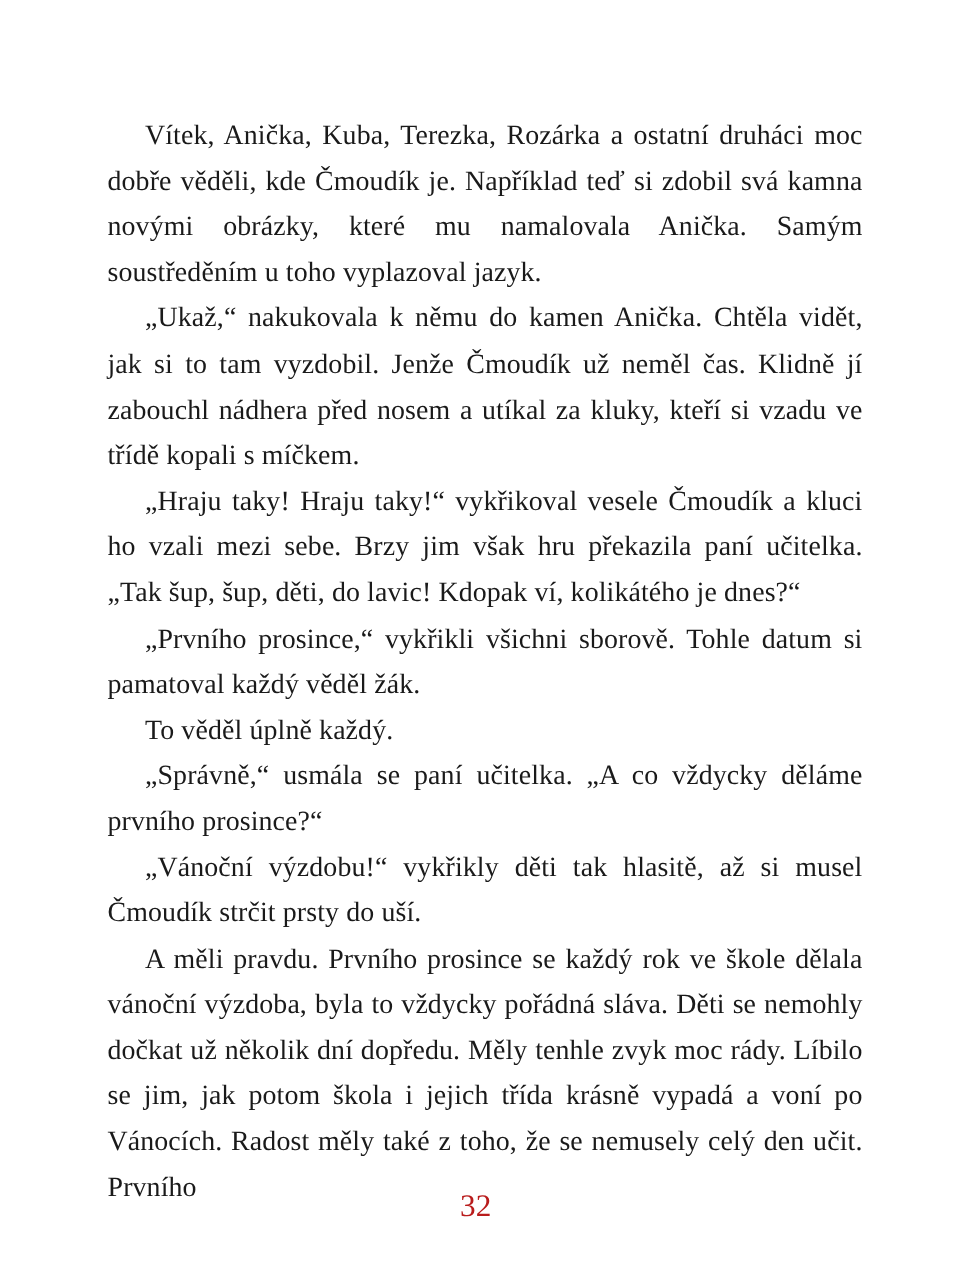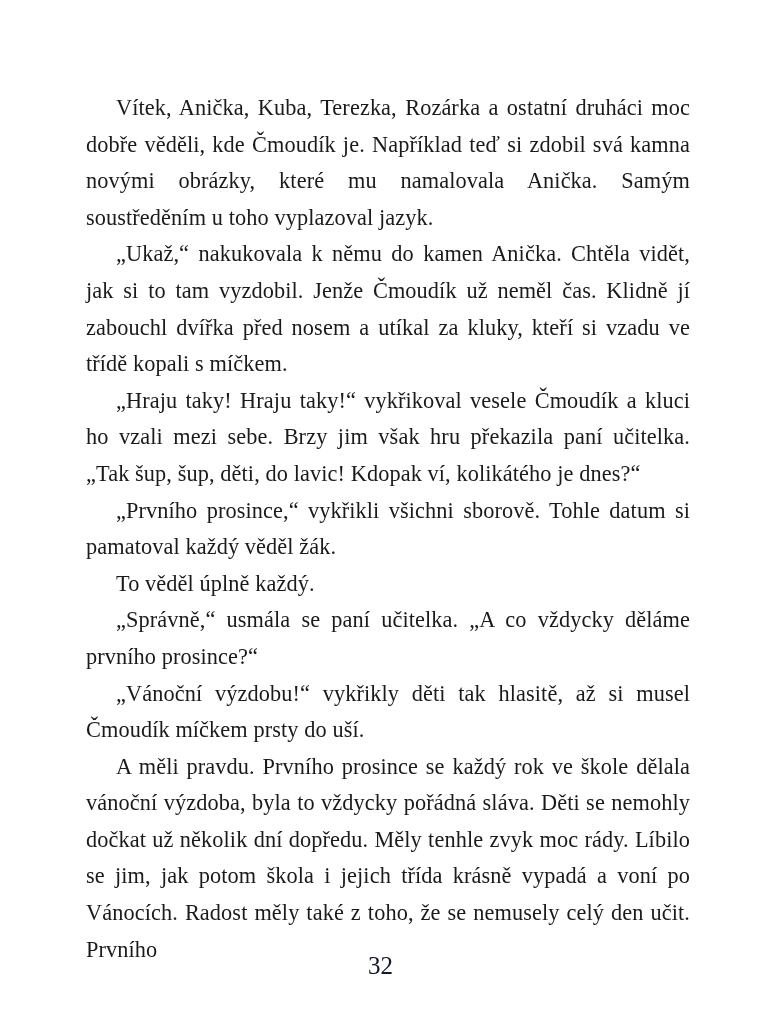--- a/index.html
+++ b/index.html
@@ -50,24 +50,24 @@
     font-family: "Liberation Serif", serif;
   }
 </style>
 </head>
 <body>
 
 <div class="page">
 
   <div class="text-block">
     <p class="para">Vítek, Anička, Kuba, Terezka, Rozárka a ostatní druháci moc dobře věděli, kde Čmoudík je. Například teď si zdobil svá kamna novými obrázky, které mu namalovala Anička. Samým soustředěním u toho vyplazoval jazyk.</p>
-    <p class="para">„Ukaž,“ nakukovala k němu do kamen Anička. Chtěla vidět, jak si to tam vyzdobil. Jenže Čmoudík už neměl čas. Klidně jí zabouchl dvířka před nosem a utíkal za kluky, kteří si vzadu ve třídě kopali s míčkem.</p>
+    <p class="para">„Ukaž,“ nakukovala k němu do kamen Anička. Chtěla vidět, jak si to tam vyzdobil. Jenže Čmoudík už neměl čas. Klidně jí zabouchl nádhera před nosem a utíkal za kluky, kteří si vzadu ve třídě kopali s míčkem.</p>
     <p class="para">„Hraju taky! Hraju taky!“ vykřikoval vesele Čmoudík a kluci ho vzali mezi sebe. Brzy jim však hru překazila paní učitelka. „Tak šup, šup, děti, do lavic! Kdopak ví, kolikátého je dnes?“</p>
     <p class="para">„Prvního prosince,“ vykřikli všichni sborově. Tohle datum si pamatoval každý věděl žák.</p>
     <p class="para">To věděl úplně každý.</p>
     <p class="para">„Správně,“ usmála se paní učitelka. „A co vždycky děláme prvního prosince?“</p>
-    <p class="para">„Vánoční výzdobu!“ vykřikly děti tak hlasitě, až si musel Čmoudík míčkem prsty do uší.</p>
+    <p class="para">„Vánoční výzdobu!“ vykřikly děti tak hlasitě, až si musel Čmoudík strčit prsty do uší.</p>
     <p class="para last-line-natural">A měli pravdu. Prvního prosince se každý rok ve škole dělala vánoční výzdoba, byla to vždycky pořádná sláva. Děti se nemohly dočkat už několik dní dopředu. Měly tenhle zvyk moc rády. Líbilo se jim, jak potom škola i jejich třída krásně vypadá a voní po Vánocích. Radost měly také z toho, že se nemusely celý den učit. Prvního</p>
   </div>
 
-  <div class="page-number" style="color: #0f172a;">32</div>
+  <div class="page-number" style="color: #b91c1c;">32</div>
 
 </div>
 
 </body></html>

